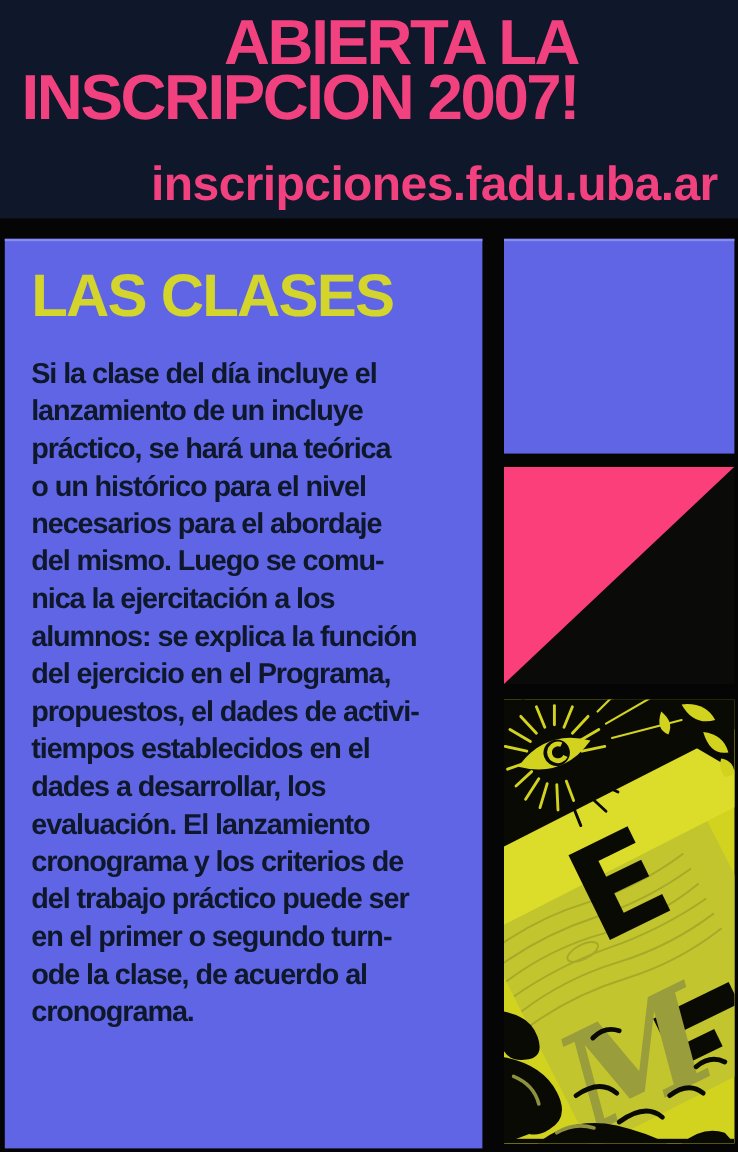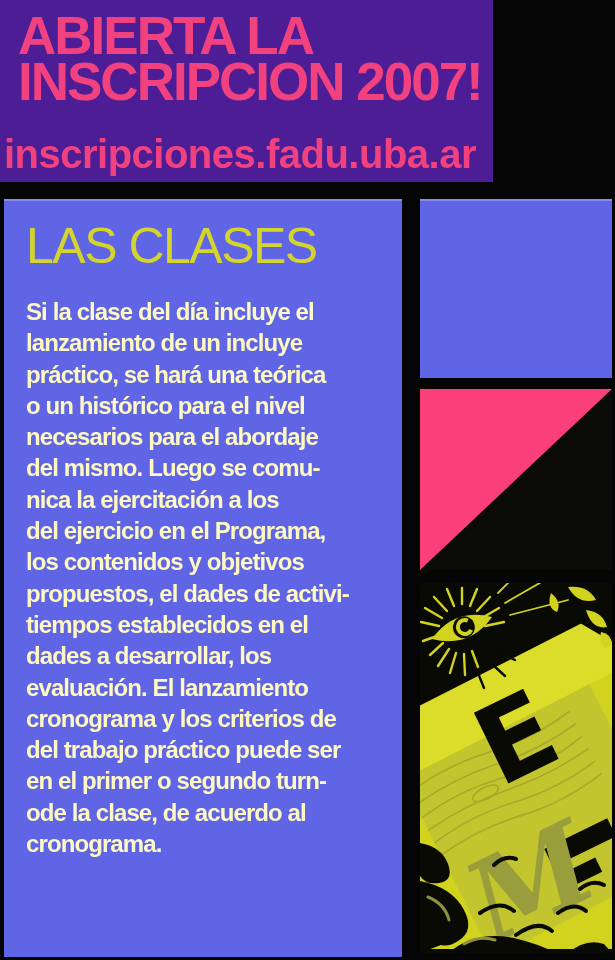--- a/index.html
+++ b/index.html
@@ -6,22 +6,23 @@
   #poster{
     position:relative;
     width:615px;height:960px;
     background:#050505;
     overflow:hidden;
     font-family:"Liberation Sans","DejaVu Sans",sans-serif;
   }
   
   .banner{
     position:absolute;left:0;top:0;
-    width:493px;height:182px;
-    background:#4c1d95;
+    width:615px;height:182px;
+    background:#0f172a;
+    text-align:right;
   }
   .title{
     position:absolute;left:18px;top:13px;
     color:#f2417f;
     font-weight:800;
     font-size:53px;
     line-height:46px;
     letter-spacing:-2px;
     white-space:nowrap;
   }
@@ -37,29 +38,29 @@
   .content-panel{
     position:absolute;left:4px;top:199px;
     width:398px;height:758px;
     background:#5f65e4;
     border-top:2px solid #868bf0;
     box-sizing:border-box;
   }
   .heading{
     margin:18px 0 0 22px;
     color:#d3d42c;
-    font-weight:400;
+    font-weight:700;
     font-size:50px;
     line-height:54px;
     letter-spacing:-1.5px;
     white-space:nowrap;
   }
   .body-text{
     margin:23px 0 0 22px;
-    color:#fef9c3;
+    color:#0f172a;
     font-weight:700;
     font-size:24px;
     line-height:31.3px;
     letter-spacing:-0.9px;
   }
   .body-text div{white-space:nowrap;}
   
   .blue-square{
     position:absolute;left:420px;top:199px;
     width:192px;height:179px;
@@ -100,22 +101,22 @@
   <div class="content-panel">
     <div class="heading">LAS CLASES</div>
     <div class="body-text">
       <div>Si la clase del día incluye el</div>
       <div>lanzamiento de un incluye</div>
       <div>práctico, se hará una teórica</div>
       <div>o un histórico para el nivel</div>
       <div>necesarios para el abordaje</div>
       <div>del mismo. Luego se comu-</div>
       <div>nica la ejercitación a los</div>
+      <div>alumnos: se explica la función</div>
       <div>del ejercicio en el Programa,</div>
-      <div>los contenidos y objetivos</div>
       <div>propuestos, el dades de activi-</div>
       <div>tiempos establecidos en el</div>
       <div>dades a desarrollar, los</div>
       <div>evaluación. El lanzamiento</div>
       <div>cronograma y los criterios de</div>
       <div>del trabajo práctico puede ser</div>
       <div>en el primer o segundo turn-</div>
       <div>ode la clase, de acuerdo al</div>
       <div>cronograma.</div>
     </div>

